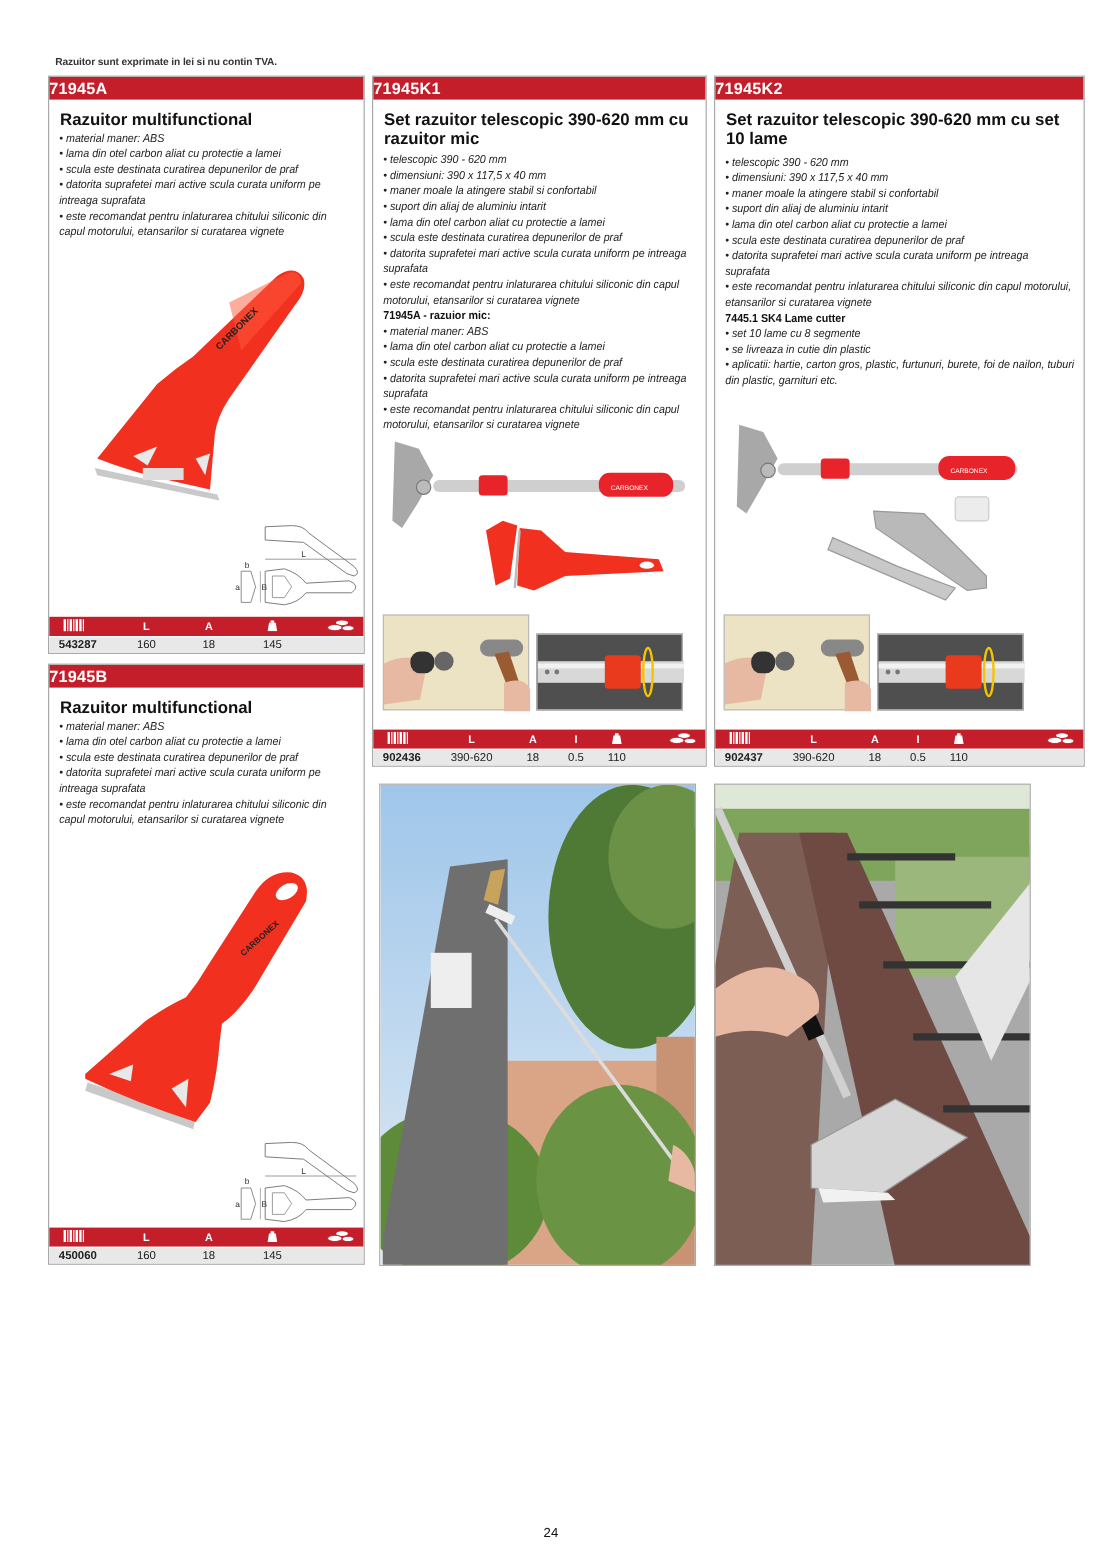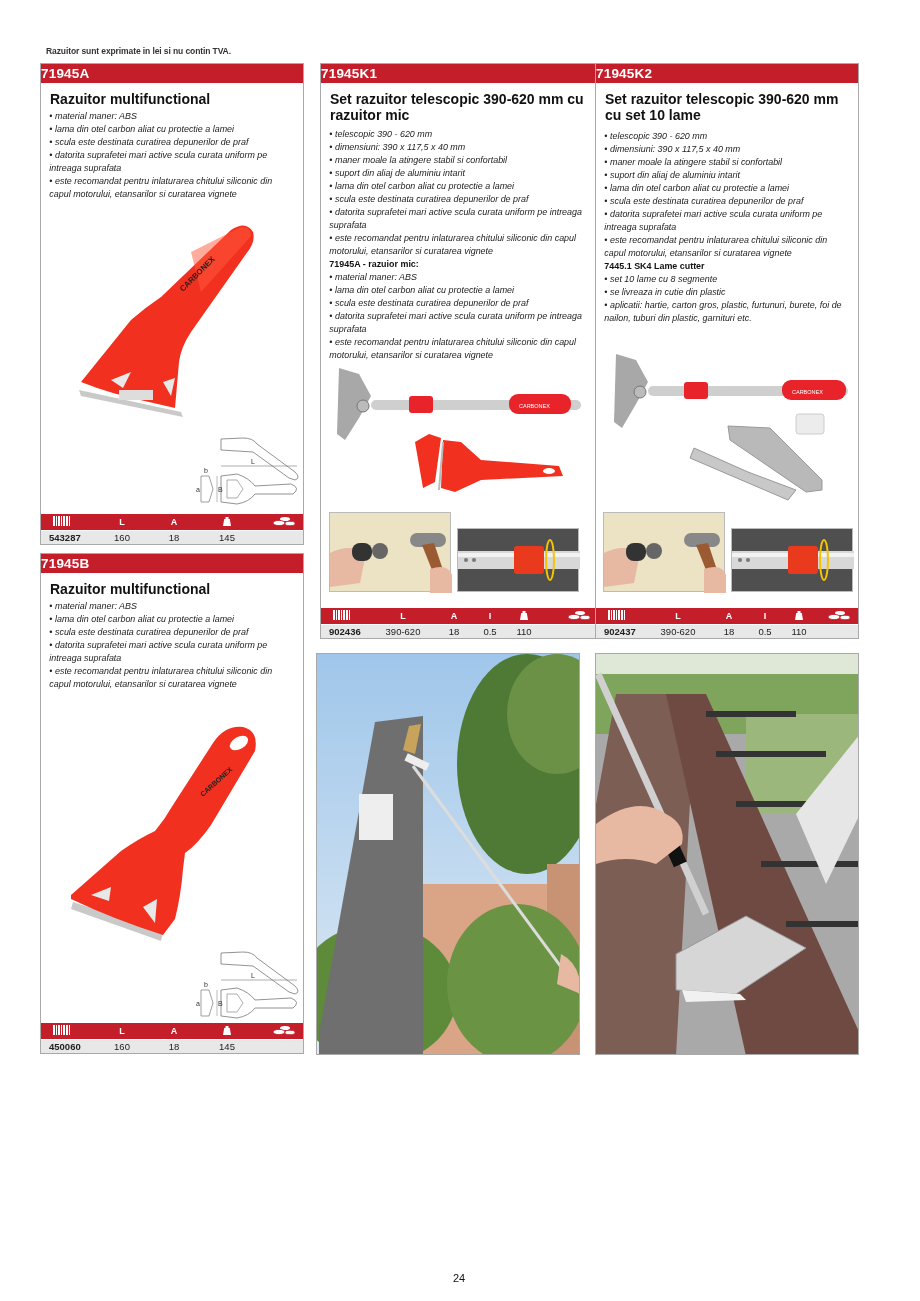--- a/index.html
+++ b/index.html
@@ -161,21 +161,21 @@
     <div class="spec-row">
       <div class="c-code" style="width:56px;">450060</div>
       <div style="width:50px;">160</div>
       <div style="width:54px;">18</div>
       <div style="width:52px;">145</div>
       <div class="c-price" style="flex:1;">8.55</div>
     </div>
   </div>
 </div>
 
-<div class="card" style="left:320px; top:63px; width:279px; height:576px;">
+<div class="card" style="left:310px; top:63px; width:279px; height:576px;">
   <div class="card-head">71945K1</div>
   <div class="card-title">Set razuitor telescopic 390-620 mm cu razuitor mic</div>
   <ul class="features" style="padding-top:4px;">
     <li>• telescopic 390 - 620 mm</li>
     <li>• dimensiuni: 390 x 117,5 x 40 mm</li>
     <li>• maner moale la atingere stabil si confortabil</li>
     <li>• suport din aliaj de aluminiu intarit</li>
     <li>• lama din otel carbon aliat cu protectie a lamei</li>
     <li>• scula este destinata curatirea depunerilor de praf</li>
     <li>• datorita suprafetei mari active scula curata uniform pe intreaga suprafata</li>
@@ -248,21 +248,21 @@
       <div class="c-code" style="width:56px;">902436</div>
       <div style="width:52px;">390-620</div>
       <div style="width:50px;">18</div>
       <div style="width:22px;">0.5</div>
       <div style="width:46px;">110</div>
       <div class="c-price" style="flex:1;">61.08</div>
     </div>
   </div>
 </div>
 
-<div class="card" style="left:595px; top:63px; width:264px; height:576px;">
+<div class="card" style="left:595px; top:63px; width:309px; height:576px;">
   <div class="card-head">71945K2</div>
   <div class="card-title">Set razuitor telescopic 390-620 mm cu set 10 lame</div>
   <ul class="features" style="padding-top:6px;">
     <li>• telescopic 390 - 620 mm</li>
     <li>• dimensiuni: 390 x 117,5 x 40 mm</li>
     <li>• maner moale la atingere stabil si confortabil</li>
     <li>• suport din aliaj de aluminiu intarit</li>
     <li>• lama din otel carbon aliat cu protectie a lamei</li>
     <li>• scula este destinata curatirea depunerilor de praf</li>
     <li>• datorita suprafetei mari active scula curata uniform pe intreaga suprafata</li>

